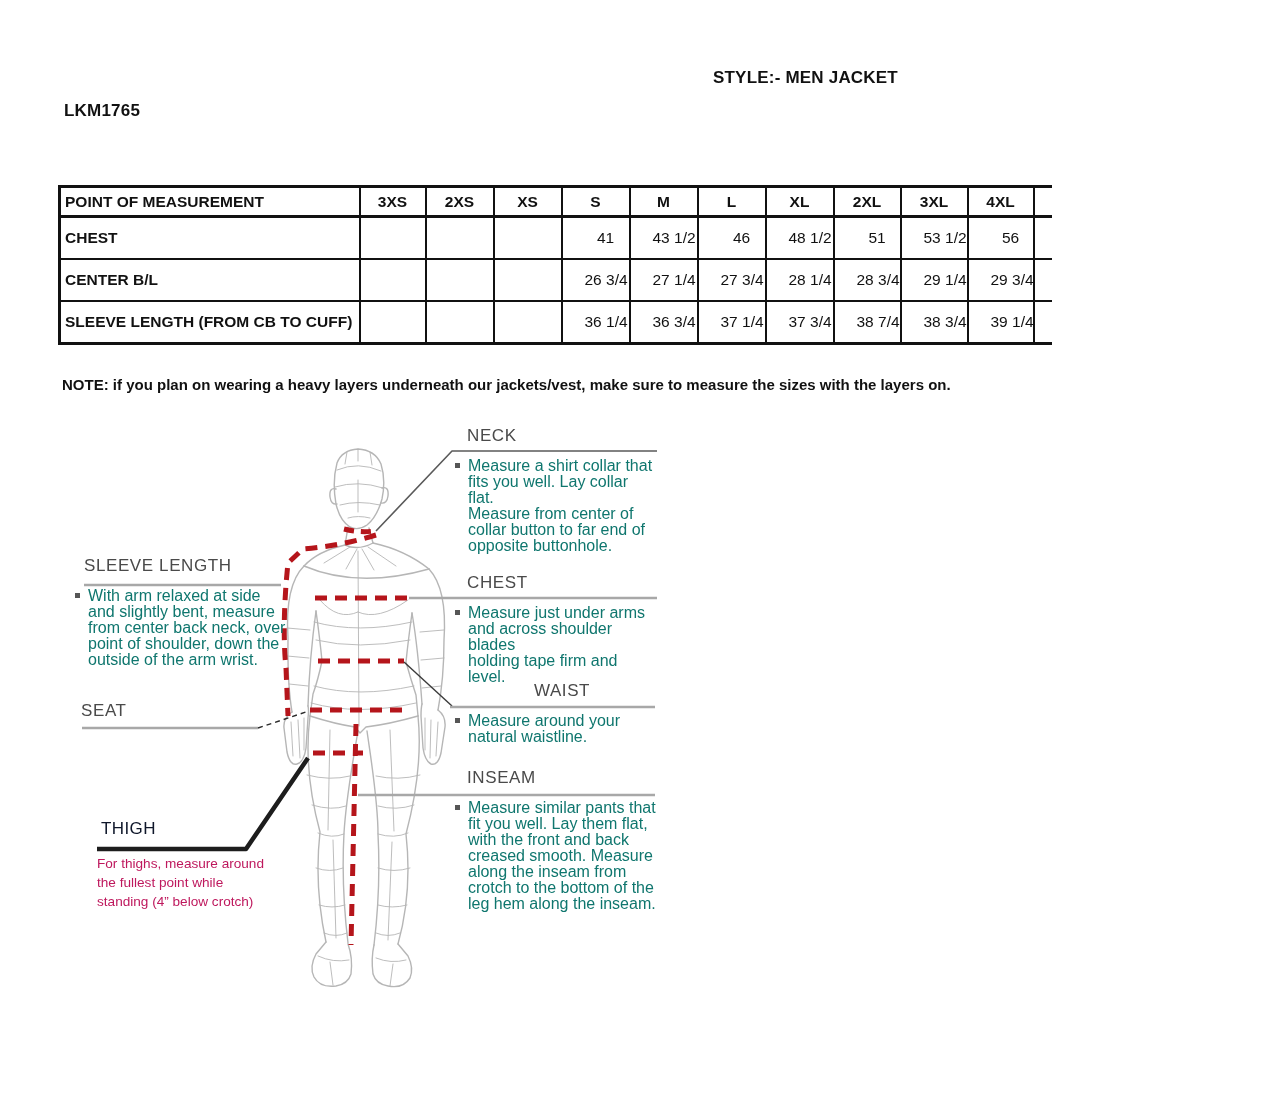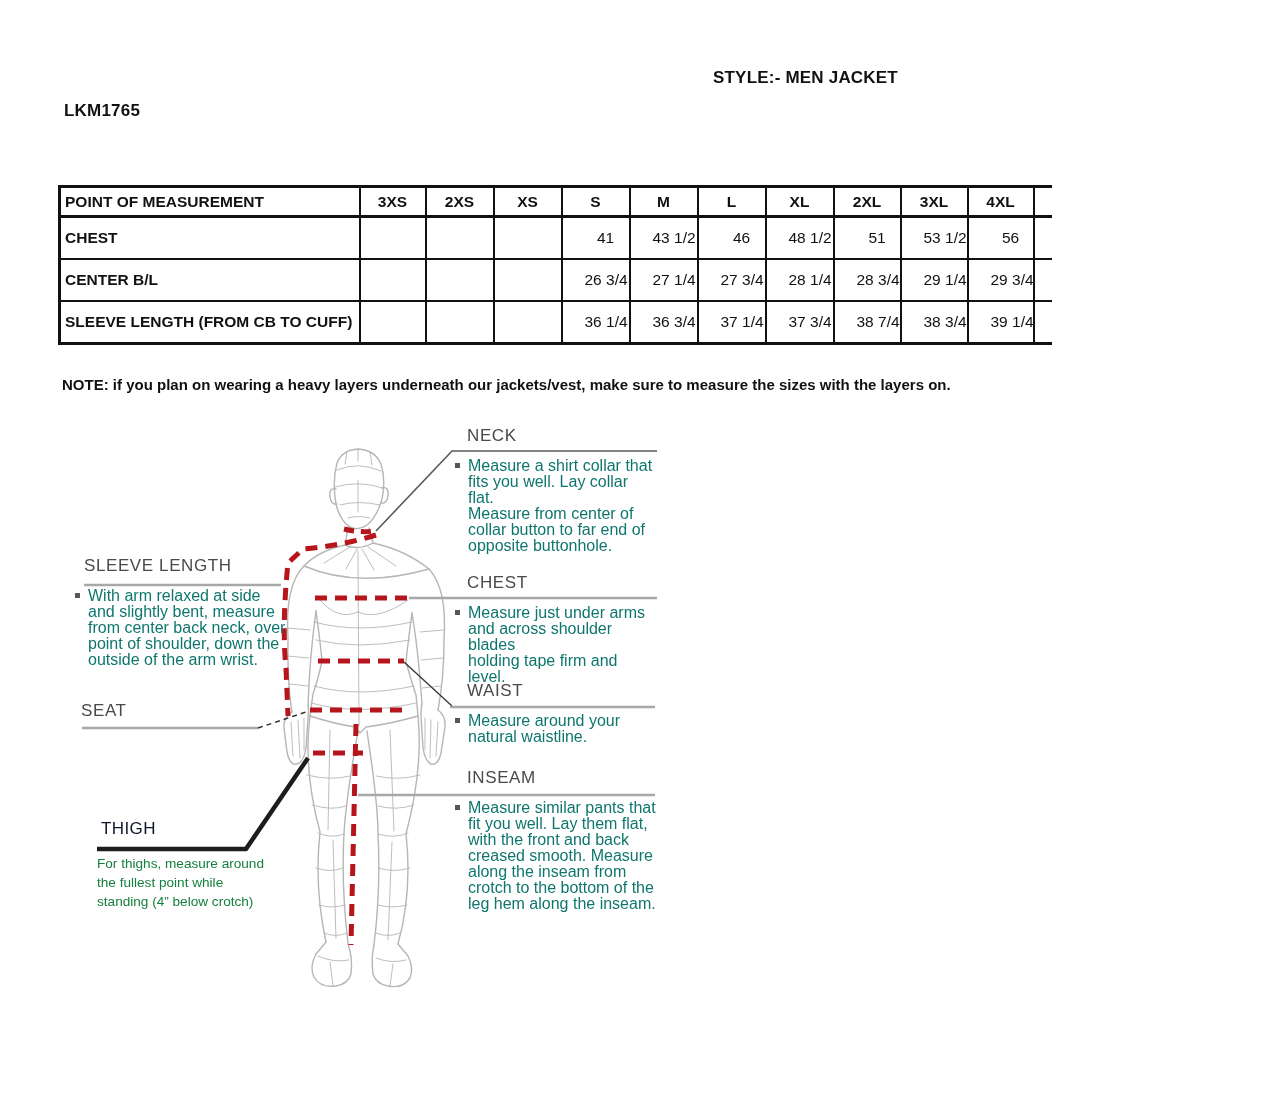--- a/index.html
+++ b/index.html
@@ -21,21 +21,21 @@
   
   svg.fig{position:absolute;left:0;top:0;z-index:1;pointer-events:none;}
   
   .sec{position:absolute;z-index:2;}
   .sec-h{font-size:17px;color:#4a4a4a;letter-spacing:.6px;}
   .sec-body-wrap{position:relative;margin:12px 0 0 16px;}
   .bullet{position:absolute;left:-13px;top:5px;width:5px;height:5px;background:#565656;}
   .sec-b{font-size:16px;line-height:16px;color:#0f766e;white-space:pre-line;}
   .sec.thigh .sec-h{color:#0f172a;letter-spacing:.4px;}
   .sec.thigh .sec-body-wrap{margin:15px 0 0 -4px;}
-  .sec.thigh .sec-b{font-size:13.6px;line-height:19px;color:#15803d;}
+  .sec.thigh .sec-b{font-size:13.6px;line-height:19px;color:#be185d;}
 </style>
 </head>
 <body>
 
 <div class="page">
 
   <div class="style-label">STYLE:- MEN JACKET</div>
   <div class="model-code">LKM1765</div>
 
   <table class="size">
@@ -257,21 +257,21 @@
     <div class="sec-h" style="margin-left:15px;">CHEST</div>
     <div class="sec-body-wrap">
       <span class="bullet"></span>
       <div class="sec-b">Measure just under arms
 and across shoulder blades
 holding tape firm and level.</div>
     </div>
   </div>
 
   <div class="sec" style="left:452px;top:681px;width:205px;">
-    <div class="sec-h" style="margin-left:15px;">WAIST</div>
+    <div class="sec-h" style="margin-left:15px;text-align:center;">WAIST</div>
     <div class="sec-body-wrap">
       <span class="bullet"></span>
       <div class="sec-b">Measure around your
 natural waistline.</div>
     </div>
   </div>
 
   <div class="sec" style="left:452px;top:768px;width:210px;">
     <div class="sec-h" style="margin-left:15px;">INSEAM</div>
     <div class="sec-body-wrap">

